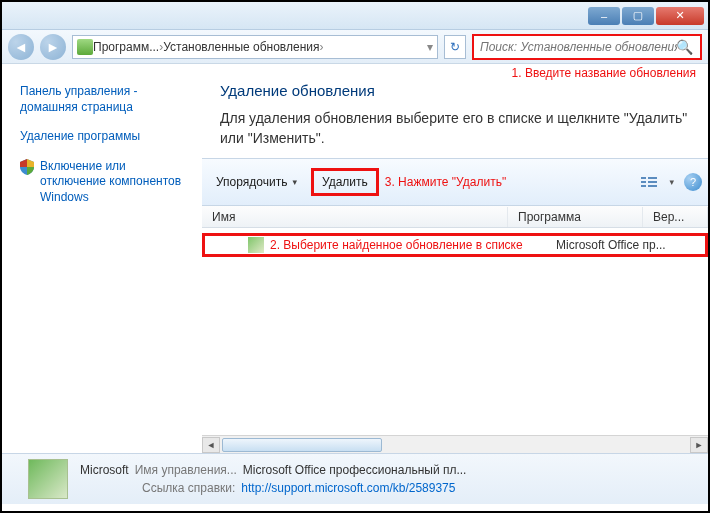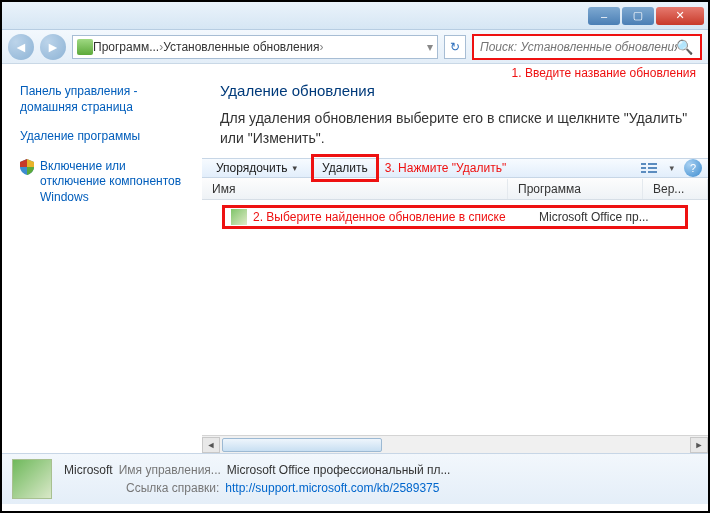--- a/index.html
+++ b/index.html
@@ -34,48 +34,48 @@
   .side-link { color: #015dbb; margin-bottom: 14px; line-height: 1.3; cursor: pointer; }
   .side-link.shield { display: flex; align-items: flex-start; gap: 6px; }
   .shield-i { width: 14px; height: 16px; display: inline-block; }
   .shield-i svg { width: 14px; height: 16px; }
 
   .main { flex: 1; display: flex; flex-direction: column; }
   .main-head { padding: 18px 18px 10px 18px; }
   .main-title { color: #003a7a; font-size: 15px; margin-bottom: 10px; }
   .main-desc { font-size: 14px; color: #333; line-height: 1.4; }
 
-  .toolbar { height: 20px; background: linear-gradient(to bottom, #f7fbff, #e2eefb); border-top: 1px solid #c7d6e6; border-bottom: 1px solid #c7d6e6; display: flex; align-items: center; padding: 0 6px; gap: 6px; position: relative; }
+  .toolbar { height: 48px; background: linear-gradient(to bottom, #f7fbff, #e2eefb); border-top: 1px solid #c7d6e6; border-bottom: 1px solid #c7d6e6; display: flex; align-items: center; padding: 0 6px; gap: 6px; position: relative; }
   .tool-btn { font-size: 12px; color: #1a1a1a; padding: 4px 8px; display: flex; align-items: center; gap: 3px; }
   .tool-drop::after { content: "▾"; font-size: 9px; color: #444; margin-left: 2px; }
   .tool-delete { border: 3px solid #e11; }
   .annot3 { font-size: 12px; color: #e11; }
   .toolbar-right { margin-left: auto; display: flex; align-items: center; gap: 10px; }
   .view-i { width: 18px; height: 14px; display: inline-block; }
   .help-i { width: 18px; height: 18px; border-radius: 50%; background: radial-gradient(circle at 30% 30%, #a7d0f2, #3d8ccf); color: #fff; font-size: 11px; display: flex; align-items: center; justify-content: center; }
 
   .list-header { height: 22px; background: linear-gradient(to bottom, #fdfdfd, #eef2f6); border-bottom: 1px solid #d6dee6; display: flex; font-size: 12px; color: #333; align-items: center; }
   .col { padding: 3px 10px; border-right: 1px solid #e4e9ee; }
   .col.name { flex: 0 0 306px; }
   .col.prog { flex: 0 0 135px; }
   .col.ver { flex: 1; }
 
   .list-body { flex: 1; background: #fff; position: relative; overflow: hidden; }
-  .row-annot { margin: 5px 20px; height: 24px; border: 3px solid #e11; display: flex; align-items: center; font-size: 12px; }
+  .row-annot { margin: 5px 0; height: 24px; border: 3px solid #e11; display: flex; align-items: center; font-size: 12px; padding-left: 37px; }
   .row-icon { width: 16px; height: 16px; background: linear-gradient(135deg, #7fc56a, #e0eac8); margin: 0 6px; }
   .row-text { color: #e11; flex: 0 0 282px; }
   .row-prog { color: #333; padding-left: 4px; }
 
   .hscroll { height: 18px; background: #f0f0f0; border-top: 1px solid #d4d4d4; display: flex; align-items: center; }
   .hscroll .arrow { width: 18px; height: 16px; background: #e8e8e8; border: 1px solid #c8c8c8; display: flex; align-items: center; justify-content: center; font-size: 9px; color: #555; }
   .hscroll .thumb { height: 14px; width: 160px; margin-left: 2px; background: linear-gradient(to bottom, #eef5fc, #c8dff2); border: 1px solid #9cb9d3; border-radius: 2px; }
   .hscroll .track { flex: 1; }
 
   
-  .details { height: 51px; background: linear-gradient(to bottom, #f2f7fc, #e4eef8); border-top: 1px solid #c7d6e6; display: flex; align-items: center; padding: 6px 10px; gap: 12px; font-size: 12px; color: #333; }
+  .details { height: 51px; background: linear-gradient(to bottom, #f2f7fc, #e4eef8); border-top: 1px solid #c7d6e6; display: flex; align-items: center; padding: 6px 26px; gap: 12px; font-size: 12px; color: #333; }
   .det-icon { width: 40px; height: 40px; background: linear-gradient(135deg, #6fb95c, #d9e8c8); border: 1px solid #a8c090; }
   .det-rows { flex: 1; }
   .det-row { display: flex; gap: 6px; line-height: 1.5; }
   .det-name { color: #333; font-weight: 500; }
   .det-label { color: #777; }
   .det-val { color: #333; }
   .det-link { color: #0066cc; }
 </style>
 </head>
 <body>

